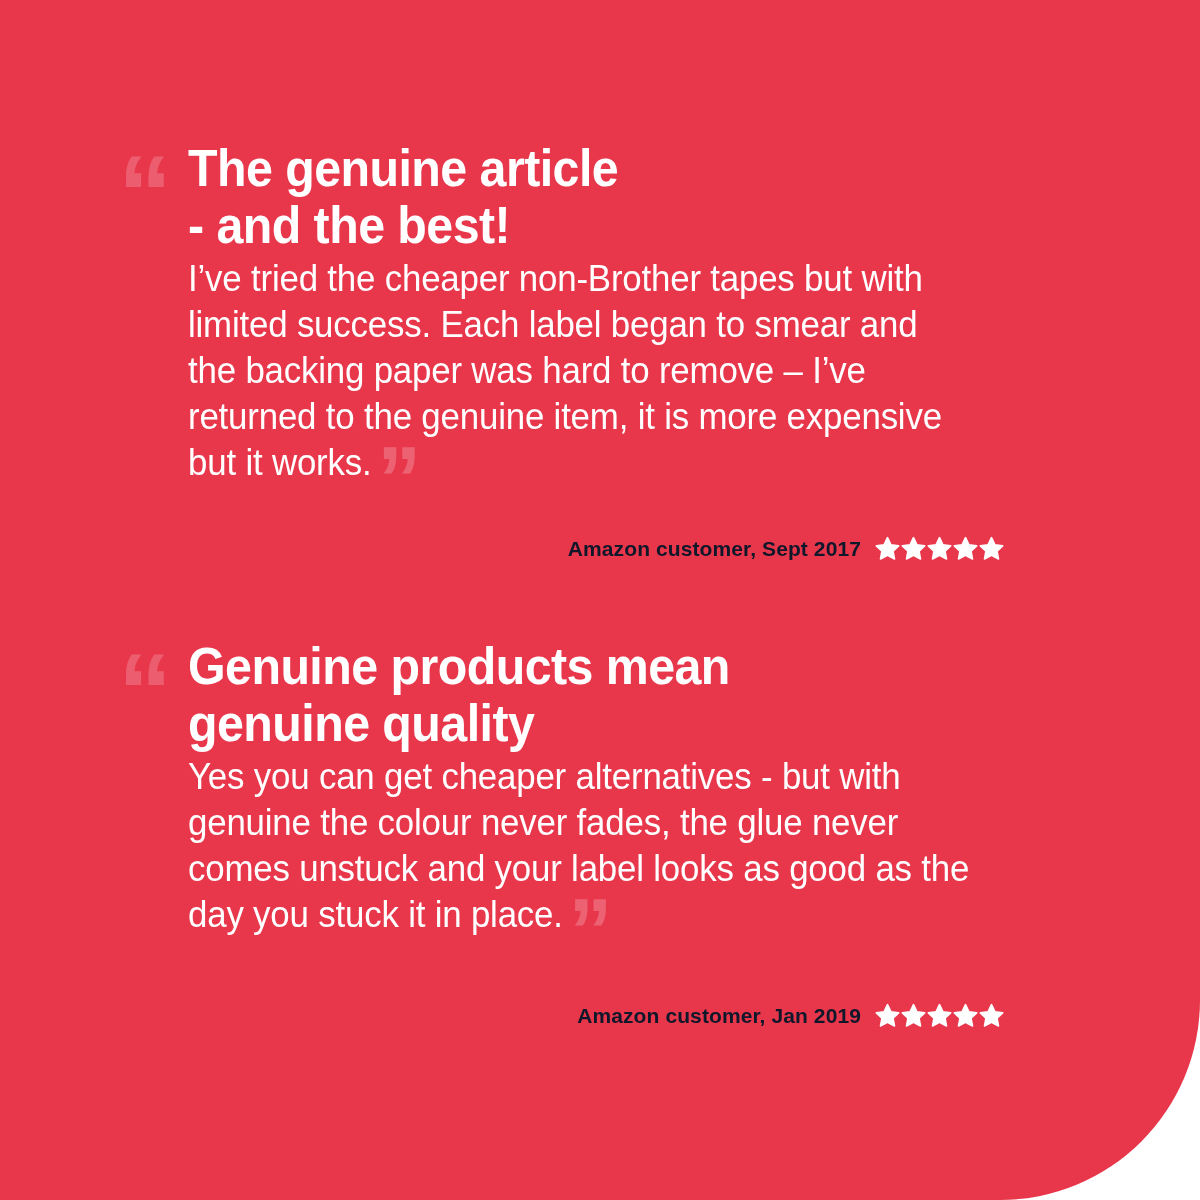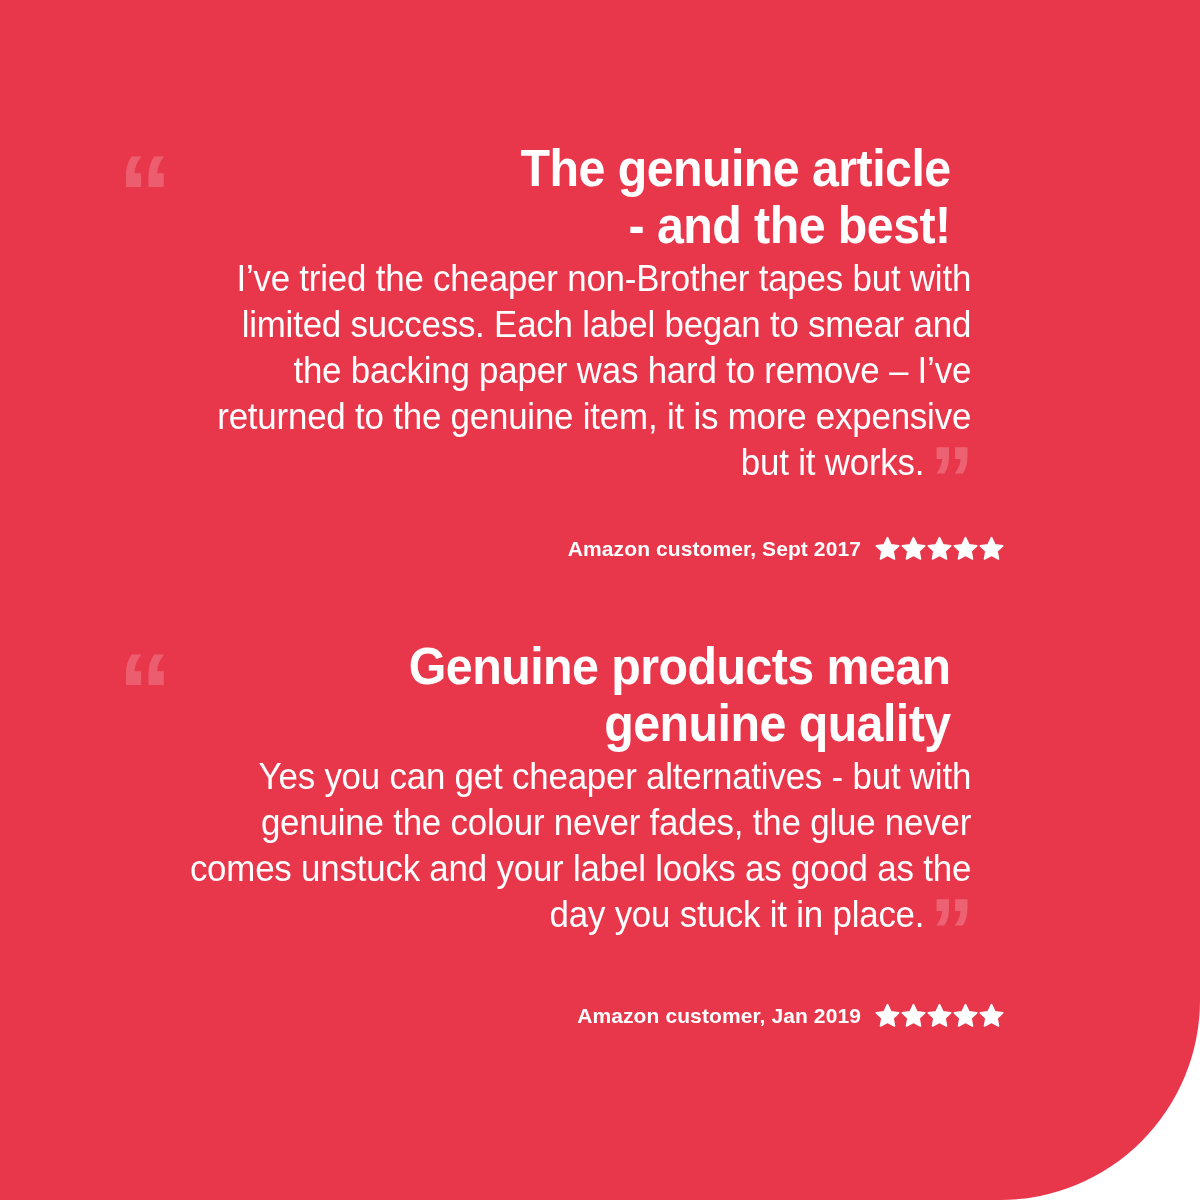--- a/index.html
+++ b/index.html
@@ -43,21 +43,20 @@
     color: rgba(255,255,255,0.20);
     letter-spacing: -4px;
     user-select: none;
   }
 
   .quote-body-col {
     position: absolute;
     left: 188px;
     top: 0;
     width: 820px;
-    text-align: right;
   }
 
   .headline {
     margin: 0;
     color: #ffffff;
     font-family: "Liberation Sans", sans-serif;
     font-weight: 700;
     font-size: 52px;
     line-height: 57px;
     letter-spacing: -0.6px;
@@ -99,21 +98,21 @@
     position: absolute;
     right: 196px;
     display: flex;
     align-items: center;
     gap: 14px;
   }
   #attribution-1 { top: 396px; }
   #attribution-2 { top: 342px; margin-top: 23px; }
 
   .attribution-name {
-    color: #ffffff;
+    color: #0f172a;
     font-family: "Liberation Sans", sans-serif;
     font-weight: 700;
     font-size: 21px;
     letter-spacing: 0.1px;
     white-space: nowrap;
   }
 
   .stars {
     display: flex;
     gap: 1px;

